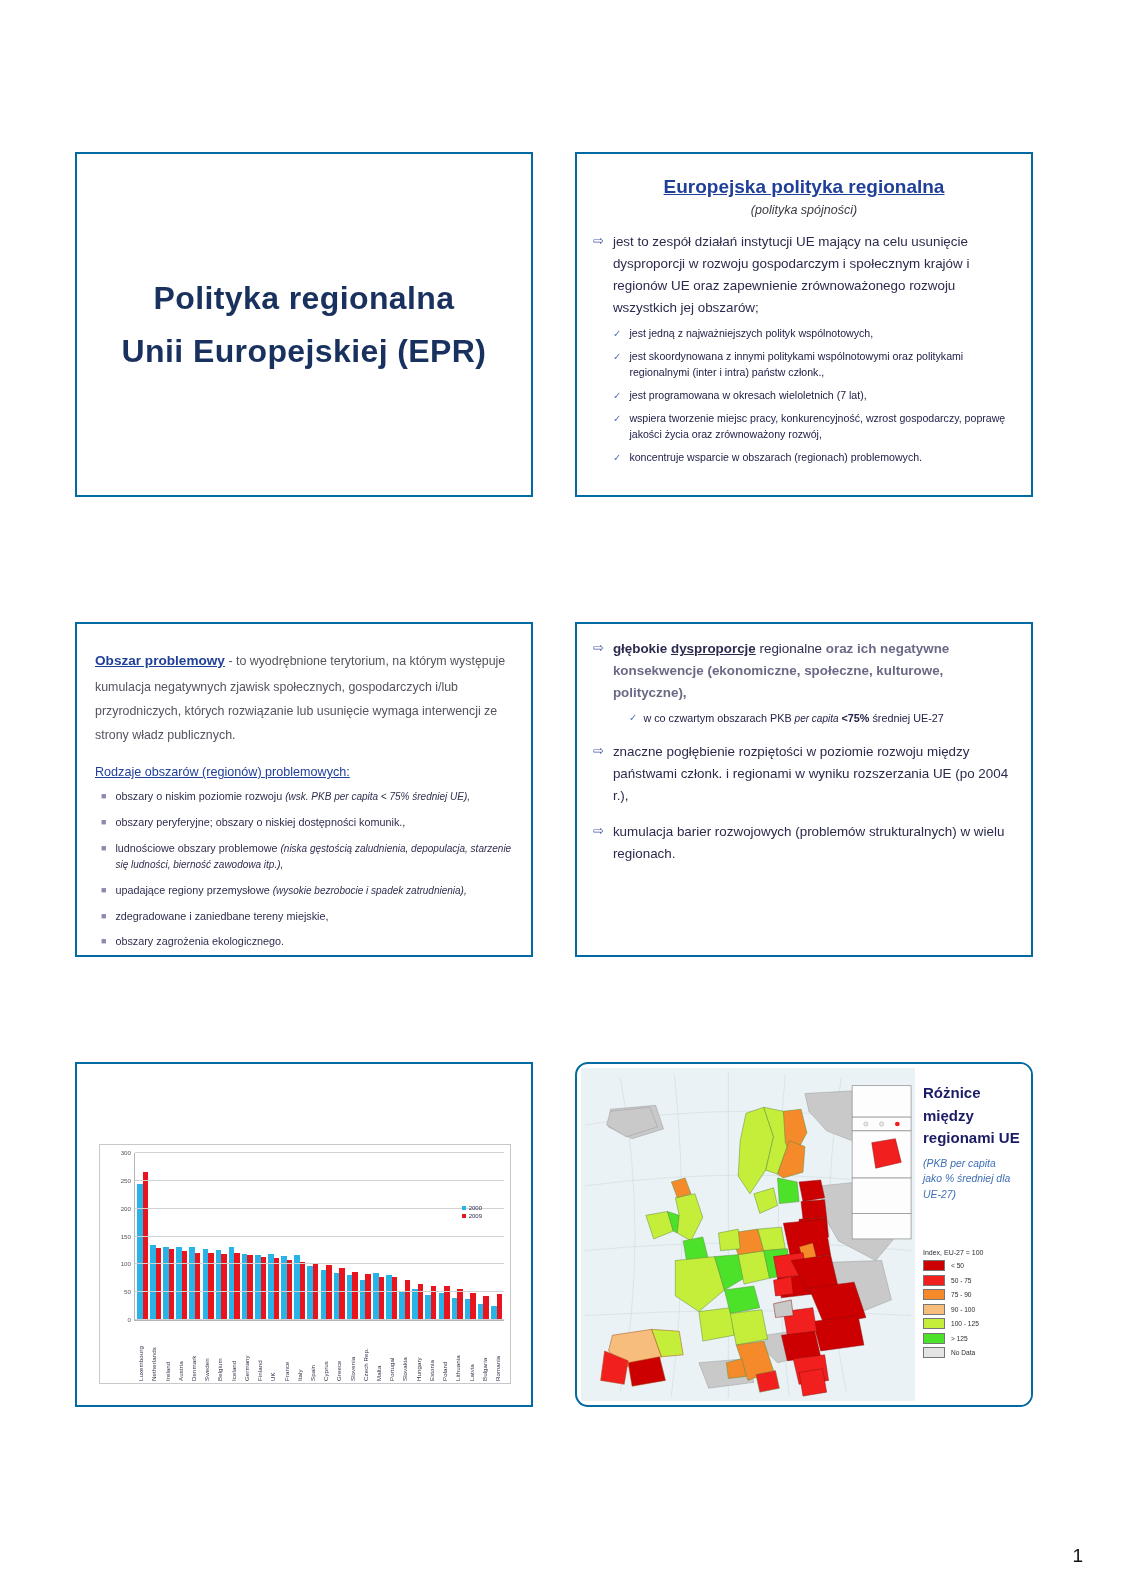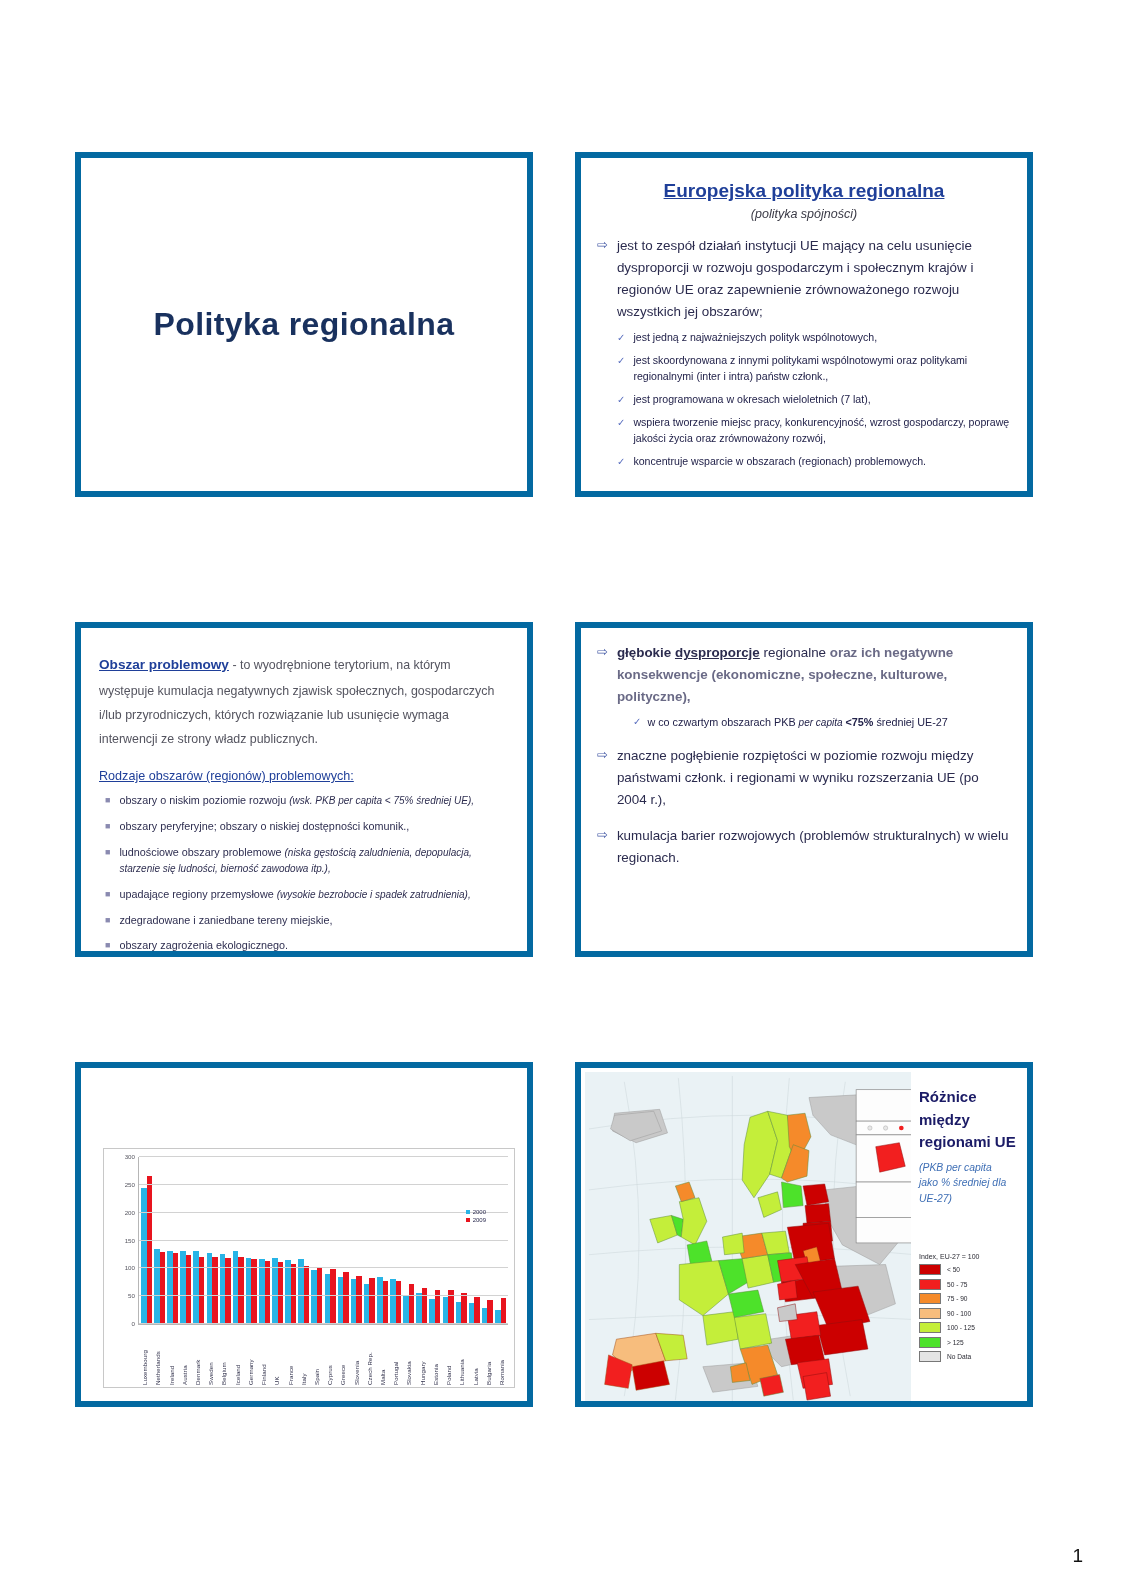--- a/index.html
+++ b/index.html
@@ -5,29 +5,29 @@
   html,body{margin:0;padding:0;}
   body{
     width:1125px;height:1595px;background:#ffffff;
     font-family:"Liberation Sans",sans-serif;
     position:relative;overflow:hidden;
   }
   .page{position:absolute;inset:0;}
 
   
   .slide{
-    position:absolute;background:#fff;border:6px solid #0369a1;
+    position:absolute;background:#fff;border:2px solid #0369a1;
     box-sizing:border-box;overflow:hidden;
   }
   #slide1{left:75px;top:152px;width:458px;height:345px;}
   #slide2{left:575px;top:152px;width:458px;height:345px;}
   #slide3{left:75px;top:622px;width:458px;height:335px;}
   #slide4{left:575px;top:622px;width:458px;height:335px;}
   #slide5{left:75px;top:1062px;width:458px;height:345px;}
-  #slide6{left:575px;top:1062px;width:458px;height:345px;}
+  #slide6{left:575px;top:1062px;width:458px;height:345px;border-radius:13px;}
 
   
   .s1-wrap{
     height:100%;display:flex;flex-direction:column;
     align-items:center;justify-content:center;gap:16px;
   }
   .s1-line{
     font-size:32px;font-weight:bold;color:#19315e;
     letter-spacing:.4px;text-align:center;
   }
@@ -160,20 +160,21 @@
   }
 </style>
 </head>
 <body>
 
 <div class="page">
 
   <div class="slide" id="slide1">
     <div class="s1-wrap">
       <div class="s1-line">Polityka regionalna</div>
+      <div class="s1-line">Unii Europejskiej (EPR)</div>
     </div>
   </div>
 
   <div class="slide" id="slide2">
     <div class="s-title">Europejska polityka regionalna</div>
     <div class="s-sub">(polityka spójności)</div>
 
     <div class="arrow-item">
       <span class="arrow-ic">⇨</span>
       <span>jest to zespół działań instytucji UE mający na celu usunięcie dysproporcji w rozwoju gospodarczym i społecznym krajów i regionów UE oraz zapewnienie zrównoważonego rozwoju wszystkich jej obszarów;</span>

